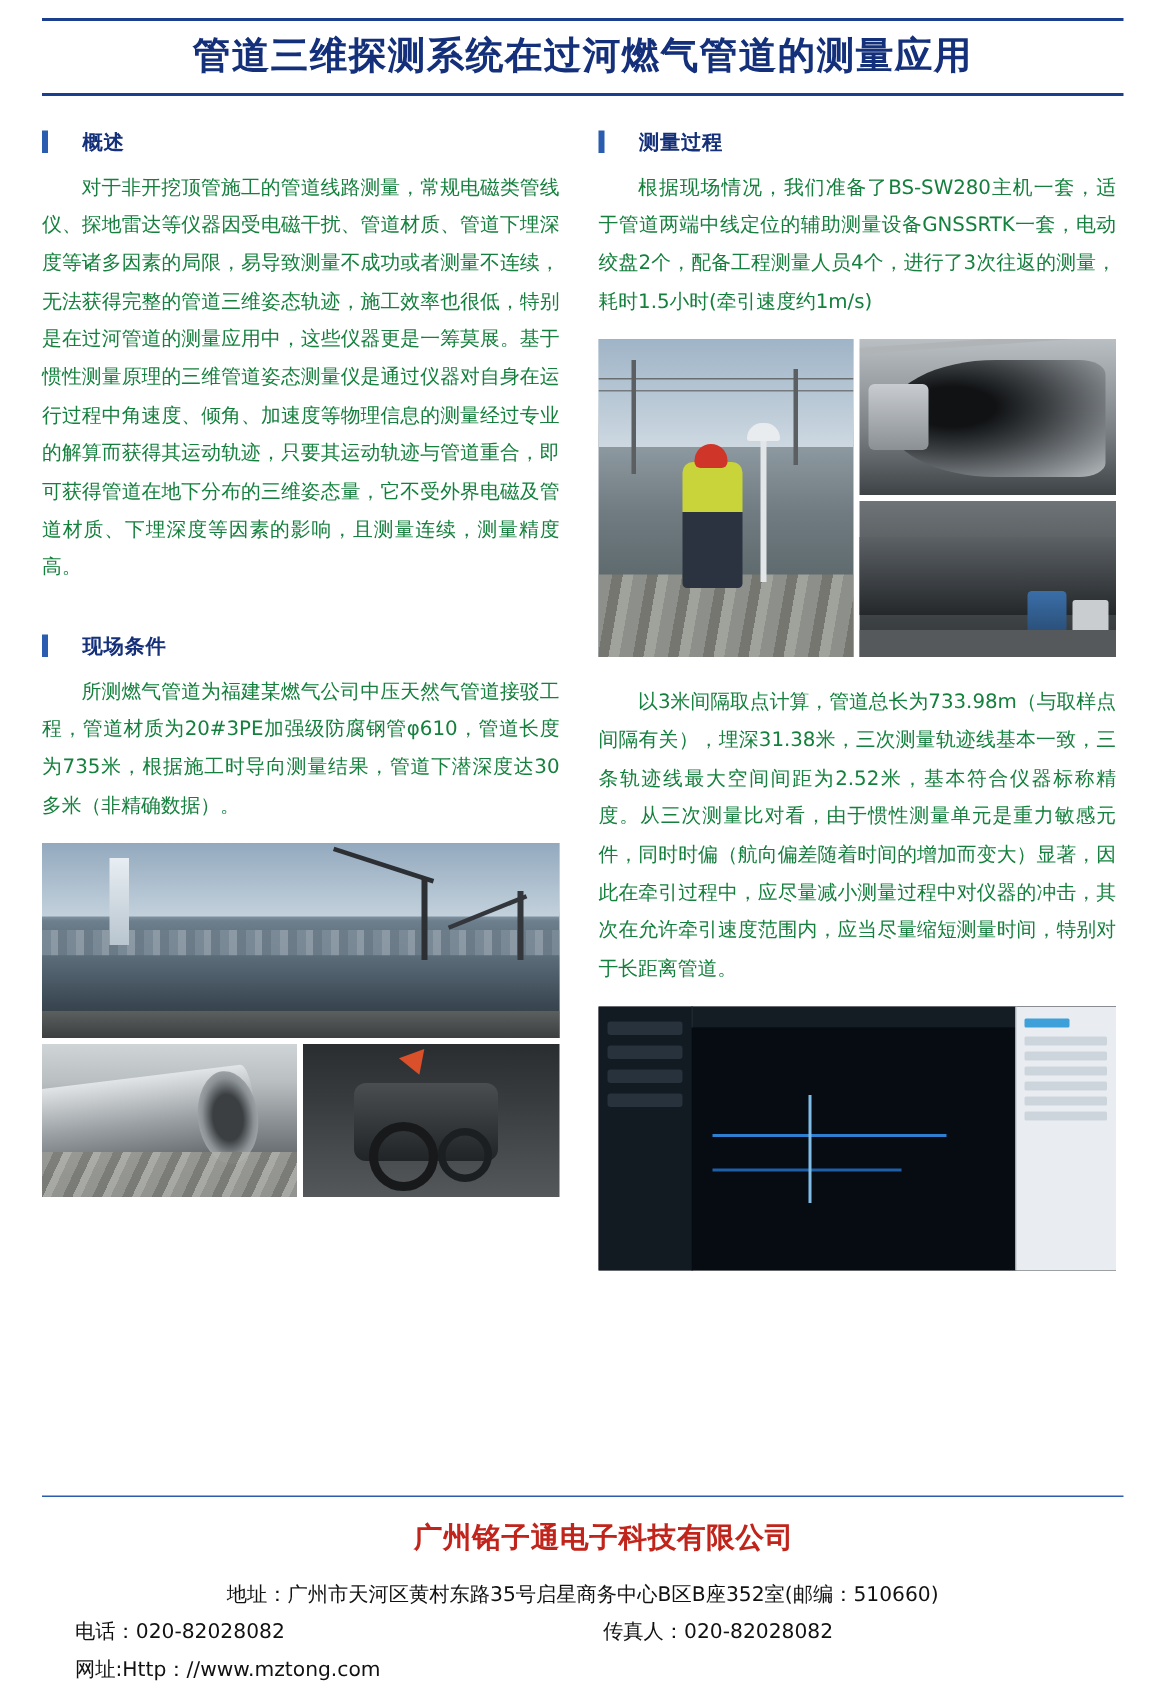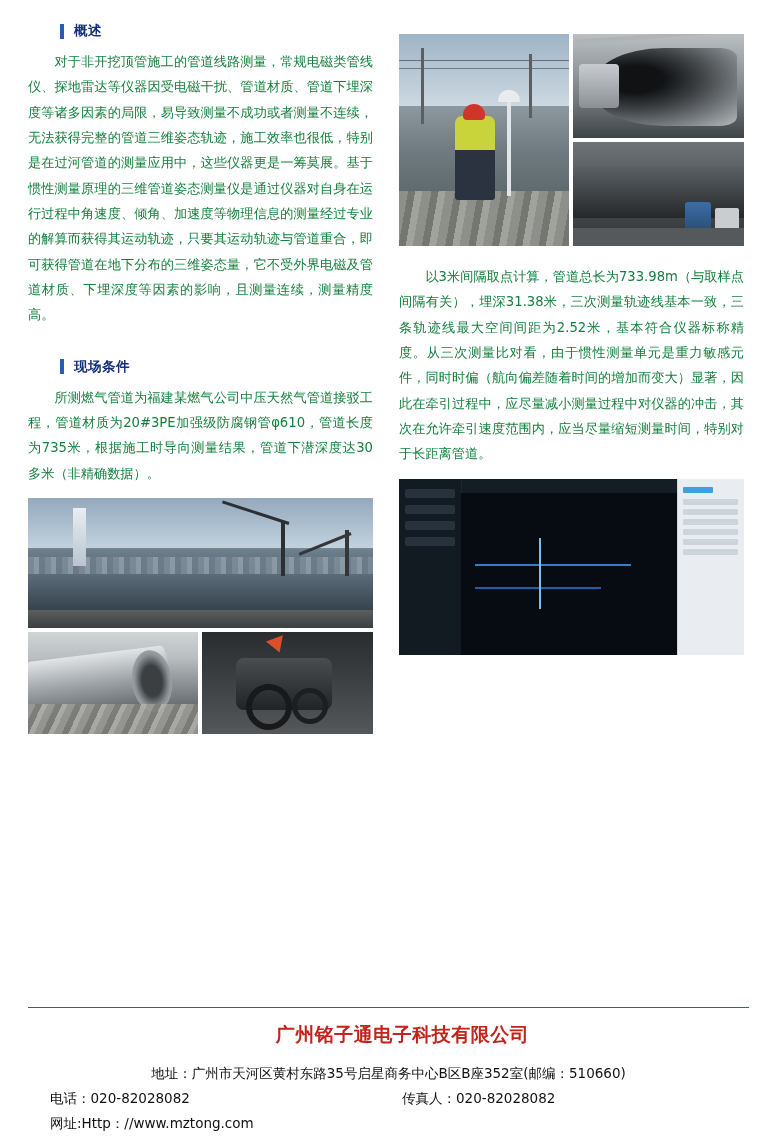--- a/index.html
+++ b/index.html
@@ -48,23 +48,22 @@
     gap: 26px;
   }
   .col {
     width: 345px;
     flex: 0 0 345px;
   }
 
   .section-head {
     display: flex;
     align-items: center;
-    gap: 10px;
+    gap: 23px;
     margin-bottom: 9px;
-    margin-left: 32px;
   }
   .bar {
     width: 4px;
     height: 15px;
     background: #2a5db0;
     display: inline-block;
   }
   .section-title {
     font-size: 13.5px;
     font-weight: bold;
@@ -333,20 +332,23 @@
   .email-link {
     color: #1a1aa8;
     text-decoration: underline;
   }
 </style>
 </head>
 <body>
 
 <div class="page">
 
+  <div class="header">
+    <div class="header-title">管道三维探测系统在过河燃气管道的测量应用</div>
+  </div>
 
   <div class="columns">
 
     <div class="col">
 
       <div class="section-head">
         <span class="bar"></span>
         <span class="section-title">概述</span>
       </div>
       <p class="para">对于非开挖顶管施工的管道线路测量，常规电磁类管线仪、探地雷达等仪器因受电磁干扰、管道材质、管道下埋深度等诸多因素的局限，易导致测量不成功或者测量不连续，无法获得完整的管道三维姿态轨迹，施工效率也很低，特别是在过河管道的测量应用中，这些仪器更是一筹莫展。基于惯性测量原理的三维管道姿态测量仪是通过仪器对自身在运行过程中角速度、倾角、加速度等物理信息的测量经过专业的解算而获得其运动轨迹，只要其运动轨迹与管道重合，即可获得管道在地下分布的三维姿态量，它不受外界电磁及管道材质、下埋深度等因素的影响，且测量连续，测量精度高。</p>
@@ -384,20 +386,25 @@
             <div class="m-wheel2"></div>
             <div class="arrow"></div>
             <span class="photo-label">顶管施工机械照片</span>
           </div>
         </div>
       </div>
     </div>
 
     <div class="col">
 
+      <div class="section-head">
+        <span class="bar"></span>
+        <span class="section-title">测量过程</span>
+      </div>
+      <p class="para">根据现场情况，我们准备了BS-SW280主机一套，适于管道两端中线定位的辅助测量设备GNSSRTK一套，电动绞盘2个，配备工程测量人员4个，进行了3次往返的测量，耗时1.5小时(牵引速度约1m/s)</p>
 
       <div class="right-photos">
         <div class="photo photo-survey">
           <div class="sv-sky"></div>
           <div class="sv-wire"></div>
           <div class="sv-wire2"></div>
           <div class="sv-pole"></div>
           <div class="sv-pole2"></div>
           <div class="sv-ground"></div>
           <div class="sv-person"></div>

